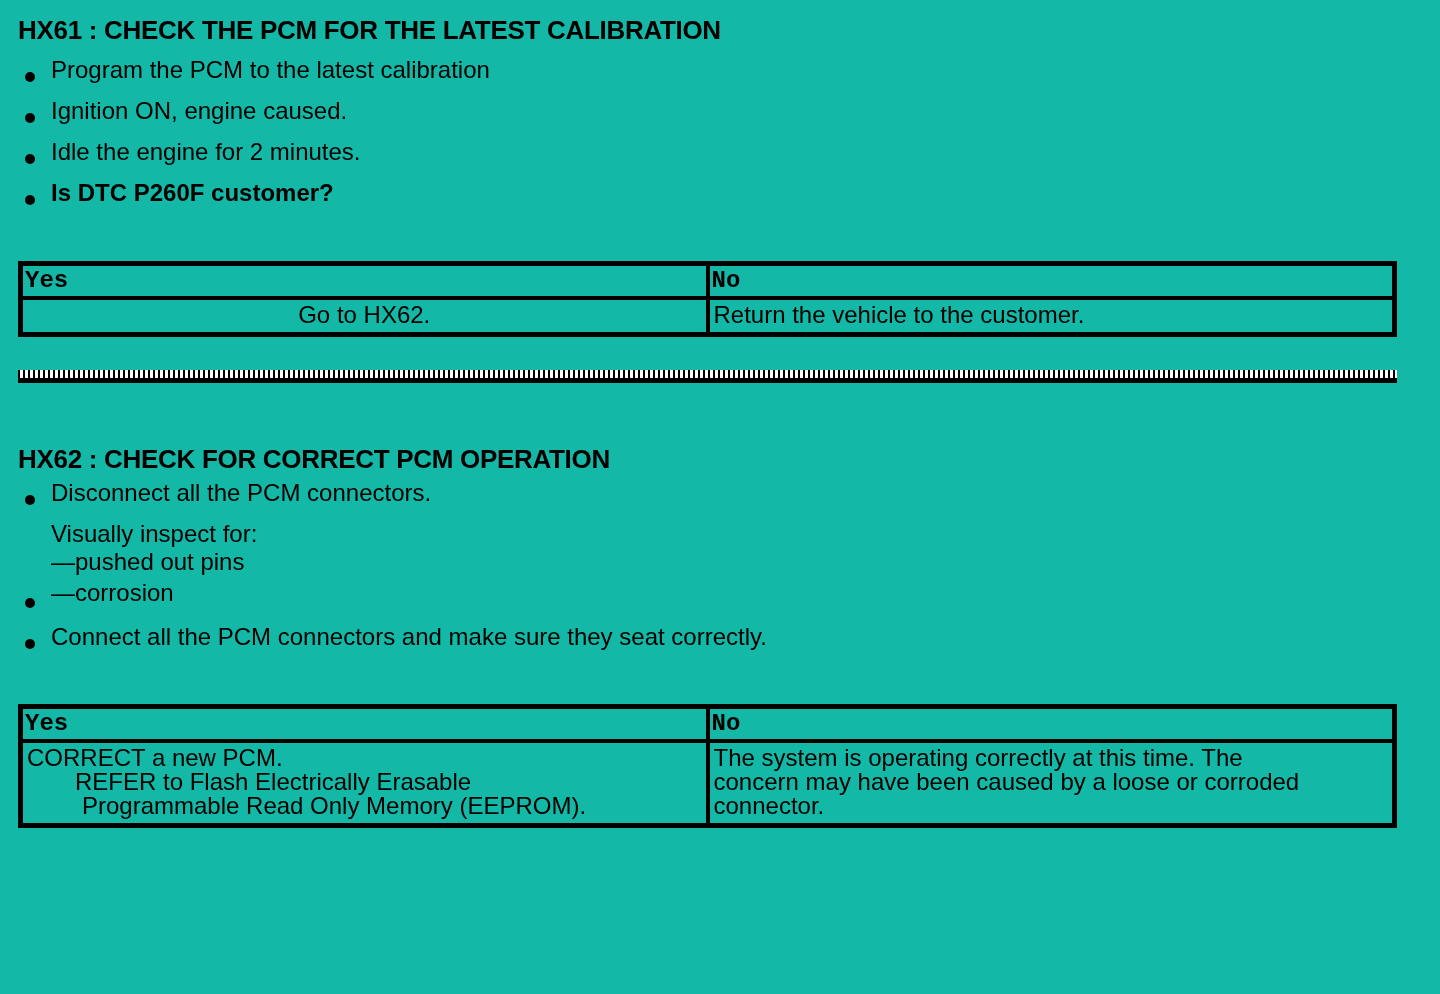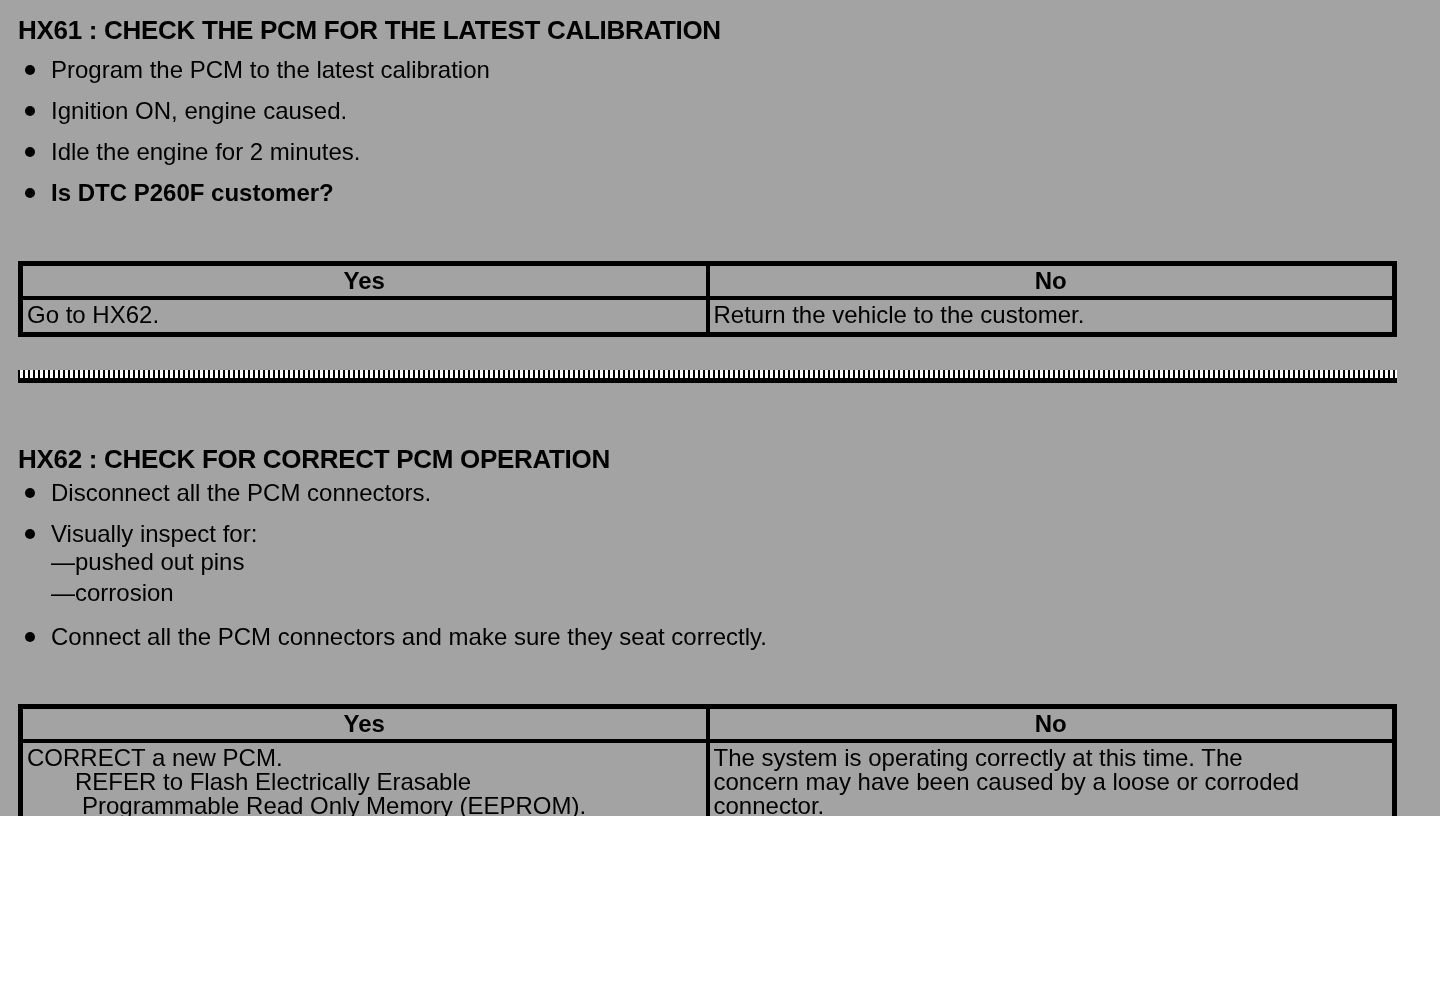--- a/index.html
+++ b/index.html
@@ -5,41 +5,41 @@
   html, body {
     margin: 0;
     padding: 0;
     background: #ffffff;
     color: #000000;
     font-family: "Liberation Sans", sans-serif;
   }
   .page {
     position: relative;
     width: 1440px;
-    height: 816px;
-    background: #a3a3a3;
+    height: 994px;
+    background: #14b8a6;
     box-sizing: border-box;
     padding: 16px 43px 0 18px;
     overflow: hidden;
   }
   .section-heading {
     font-size: 26px;
     font-weight: bold;
     line-height: 28px;
     letter-spacing: -0.3px;
     margin: 0 0 14px 0;
   }
   ul.step-list {
     list-style: none;
     margin: 0;
     padding: 0;
   }
   ul.step-list li {
     display: flex;
-    align-items: flex-start;
+    align-items: flex-end;
     font-size: 24px;
     line-height: 24px;
     margin-bottom: 17px;
   }
   ul.step-list li.bold-step { font-weight: bold; }
   .bullet-icon {
     flex: none;
     width: 10px;
     height: 10px;
     border-radius: 50%;
@@ -55,31 +55,32 @@
     border-collapse: collapse;
     border: 5px solid #000;
   }
   table.decision-table th,
   table.decision-table td {
     border: 4px solid #000;
     font-size: 24px;
   }
   table.decision-table th {
     font-weight: bold;
-    text-align: center;
+    text-align: left;
     line-height: 24px;
     padding: 3px 2px;
+    font-family: Liberation Mono, monospace;
   }
   table.decision-table td {
     vertical-align: top;
     line-height: 24px;
     padding: 3px 4px 5px 4px;
   }
   .t1 { margin-top: 56px; }
-  .t1 td.center-cell { text-align: left; }
+  .t1 td.center-cell { text-align: center; }
   .t2 { margin-top: 55px; }
   .t2 td { line-height: 31px; padding: 1px 4px 2px 3px; }
   .indent-1 { padding-left: 48px; }
   .indent-2 { padding-left: 55px; }
 
   .section-divider {
     height: 13px;
     margin-top: 33px;
     background:
       repeating-linear-gradient(90deg, #000 0 2px, #fff 2px 5px) left top / 100% 8px no-repeat,

